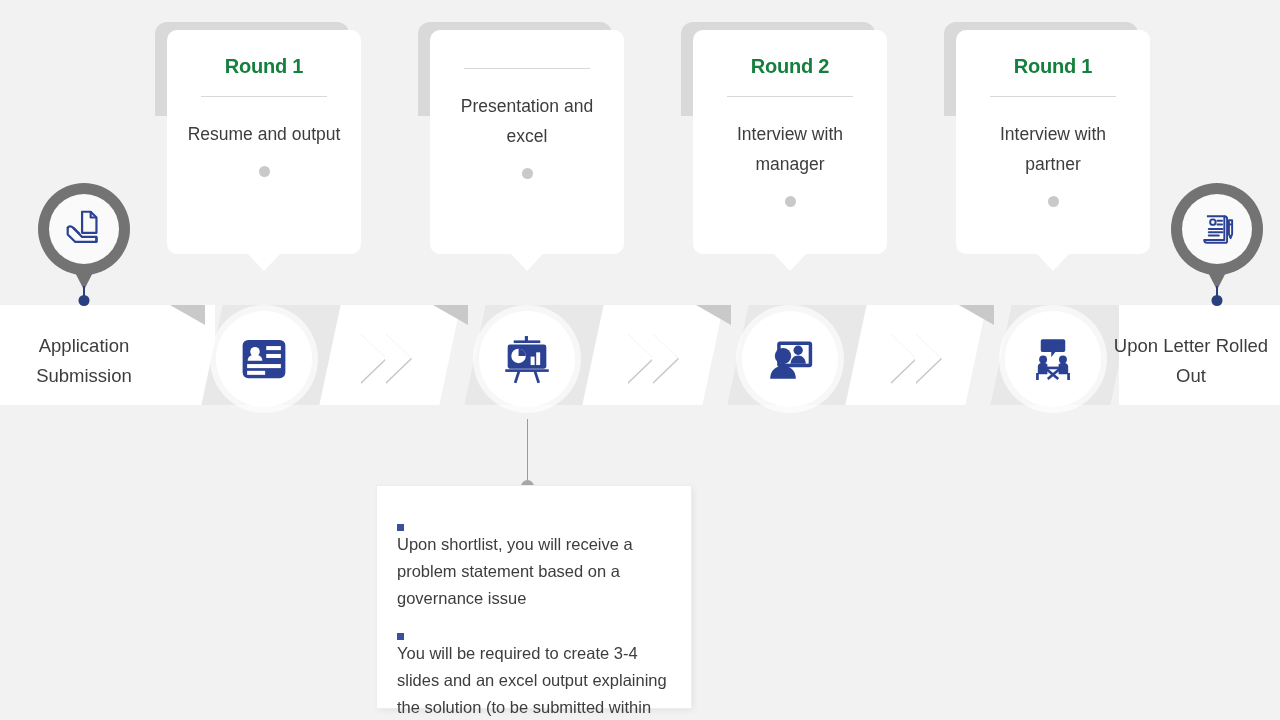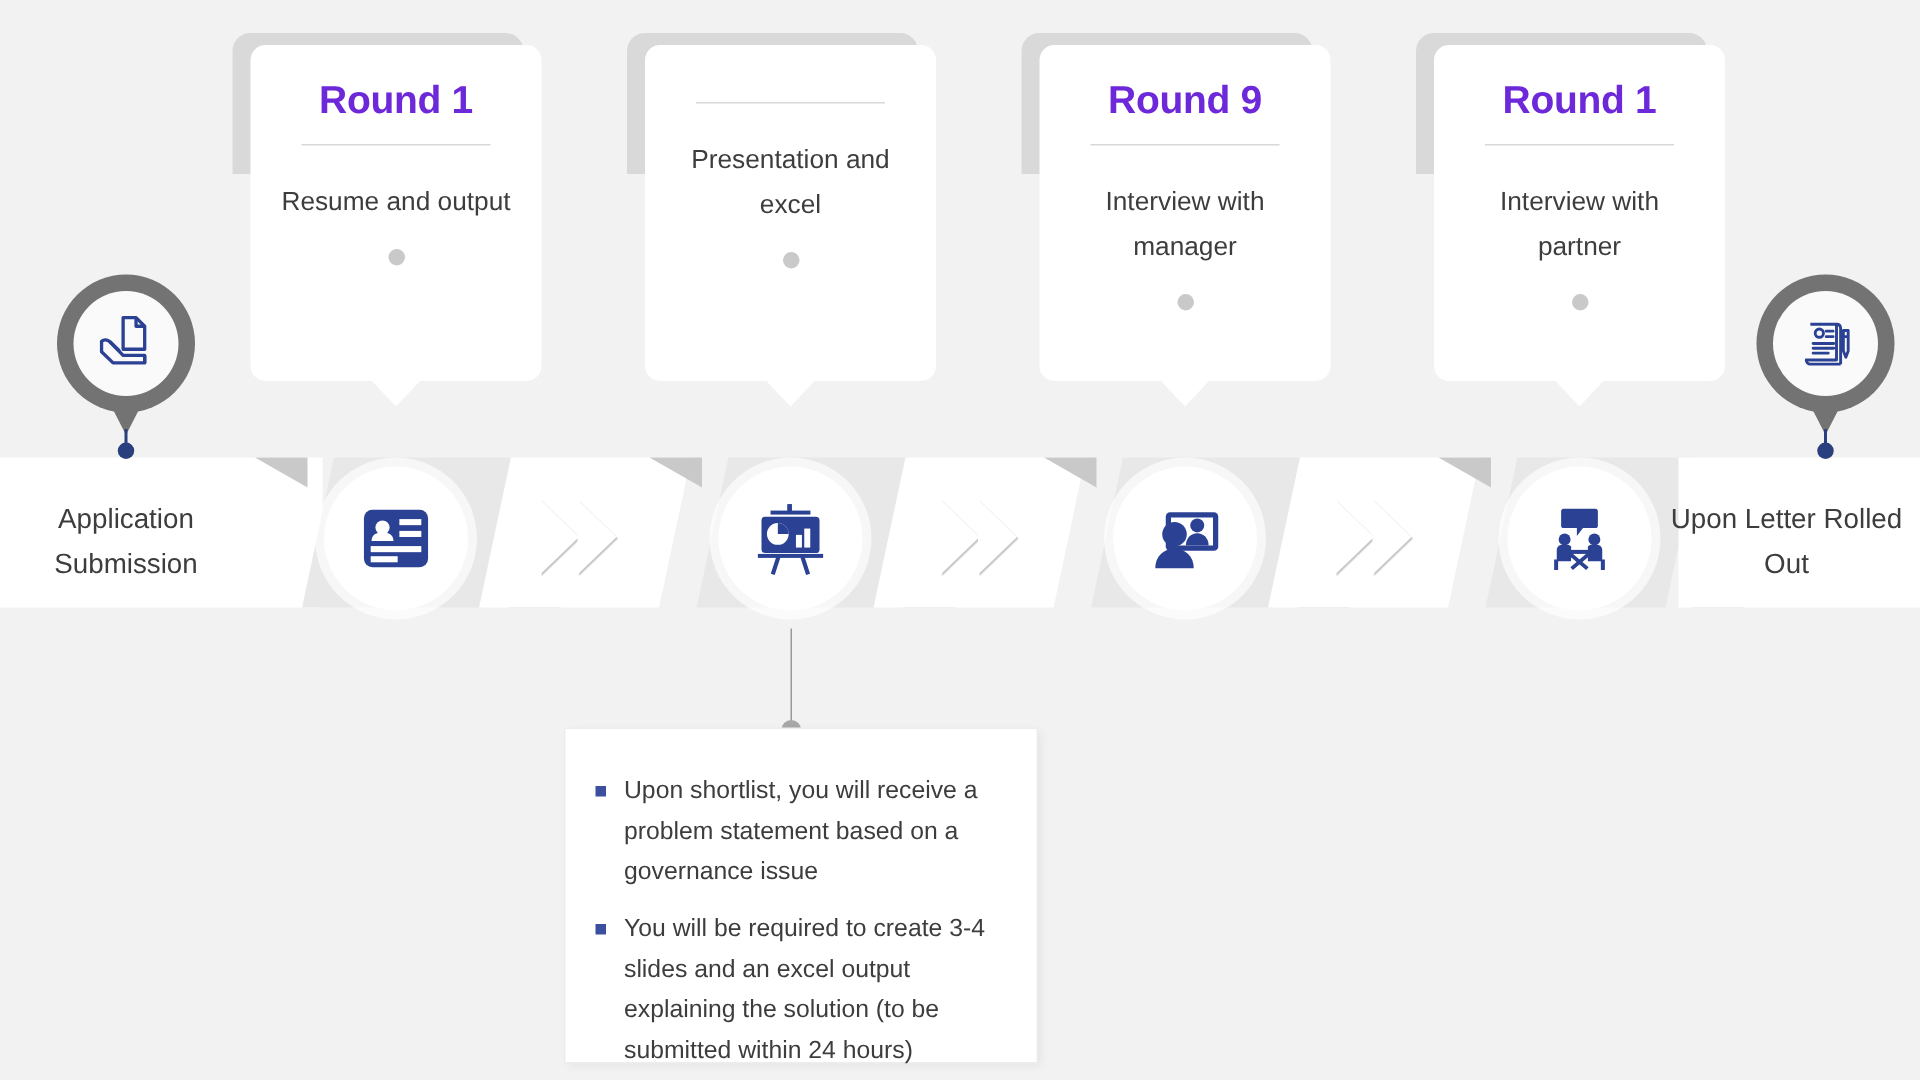--- a/index.html
+++ b/index.html
@@ -43,23 +43,23 @@
     top: 8px;
     width: 194px;
     height: 224px;
     background: #ffffff;
     border-radius: 10px;
     box-sizing: border-box;
     padding: 22px 14px 0 14px;
     text-align: center;
   }
   .card-title {
-    font-size: 26px;
+    font-size: 20px;
     font-weight: bold;
-    color: #6d28d9;
+    color: #15803d;
     letter-spacing: -0.2px;
     line-height: 28px;
   }
   .card-divider {
     width: 126px;
     height: 1px;
     background: #d8d8d8;
     margin: 16px auto 0 auto;
   }
   .card-text {
@@ -247,20 +247,21 @@
     width: 0;
     height: 0;
     border-left: 17px solid transparent;
     border-right: 17px solid transparent;
     border-top: 17px solid #ffffff;
     z-index: 3;
   }
   .bullet-row {
     display: flex;
     margin-bottom: 11px;
+    flex-direction: column;
   }
   .bullet-mark {
     width: 7px;
     height: 7px;
     background: #3b4f9e;
     flex: 0 0 auto;
     margin: 10px 12px 0 0;
   }
   .bullet-text {
     font-size: 16.5px;
@@ -421,21 +422,21 @@
       <div class="card-divider"></div>
       <div class="card-text">Presentation and excel</div>
       <div class="card-dot"></div>
       <div class="card-tail"></div>
     </div>
   </div>
 
   <div class="round-card" style="left:681px; top:22px;">
     <div class="card-backing"></div>
     <div class="card-body">
-      <div class="card-title">Round 9</div>
+      <div class="card-title">Round 2</div>
       <div class="card-divider"></div>
       <div class="card-text">Interview with manager</div>
       <div class="card-dot"></div>
       <div class="card-tail"></div>
     </div>
   </div>
 
   <div class="round-card" style="left:944px; top:22px;">
     <div class="card-backing"></div>
     <div class="card-body">

